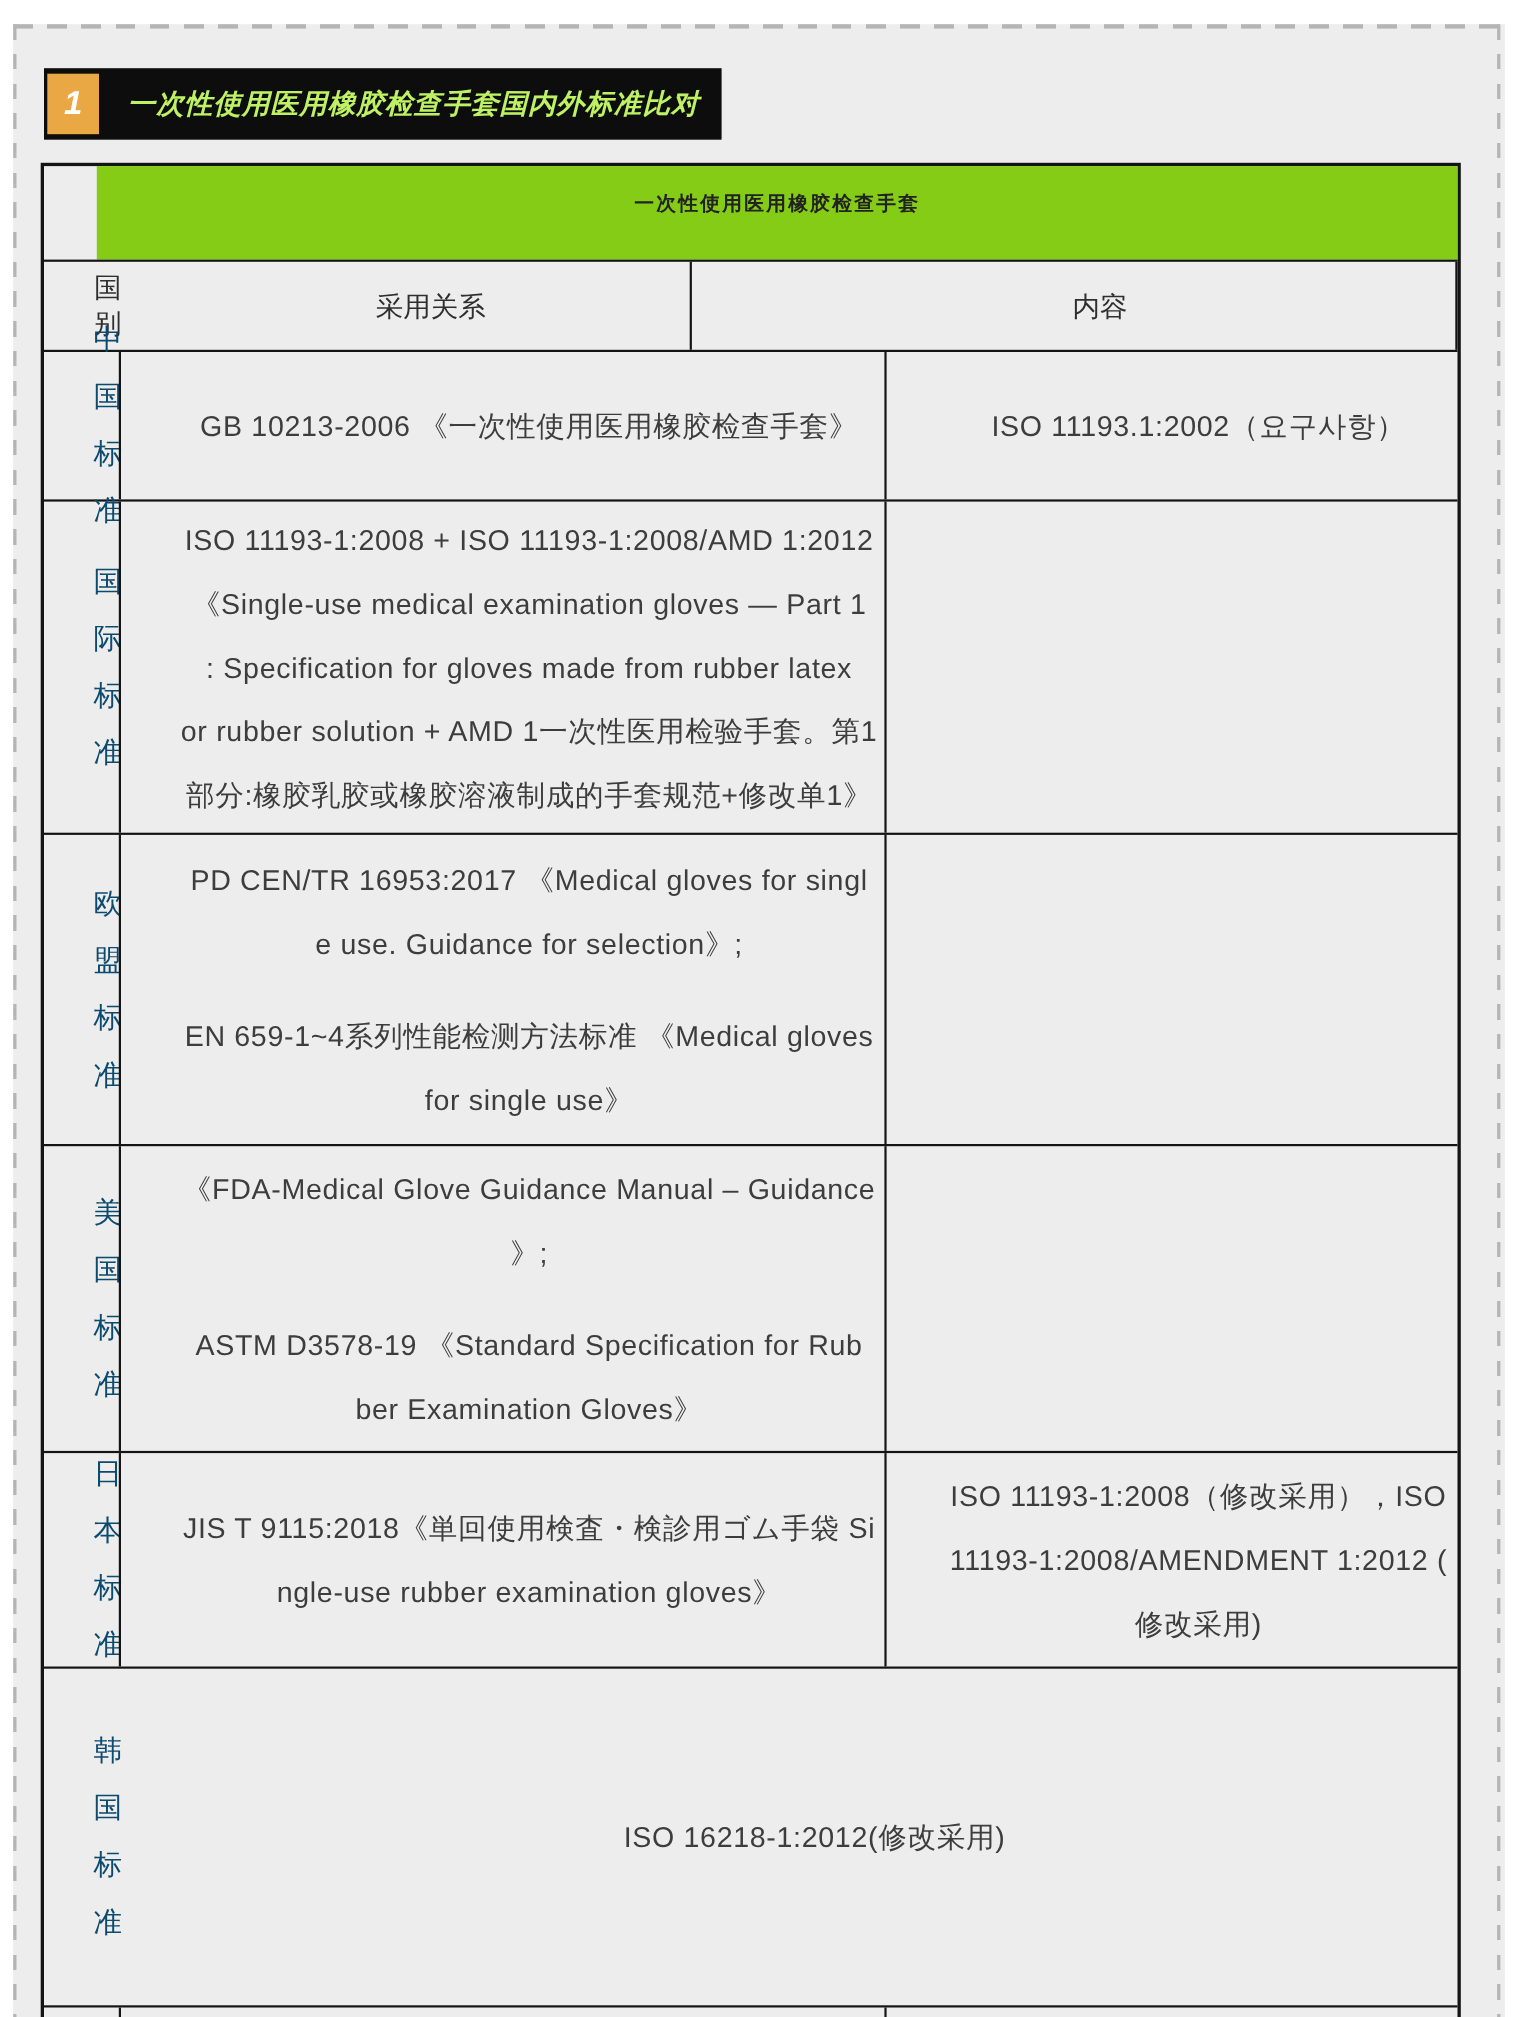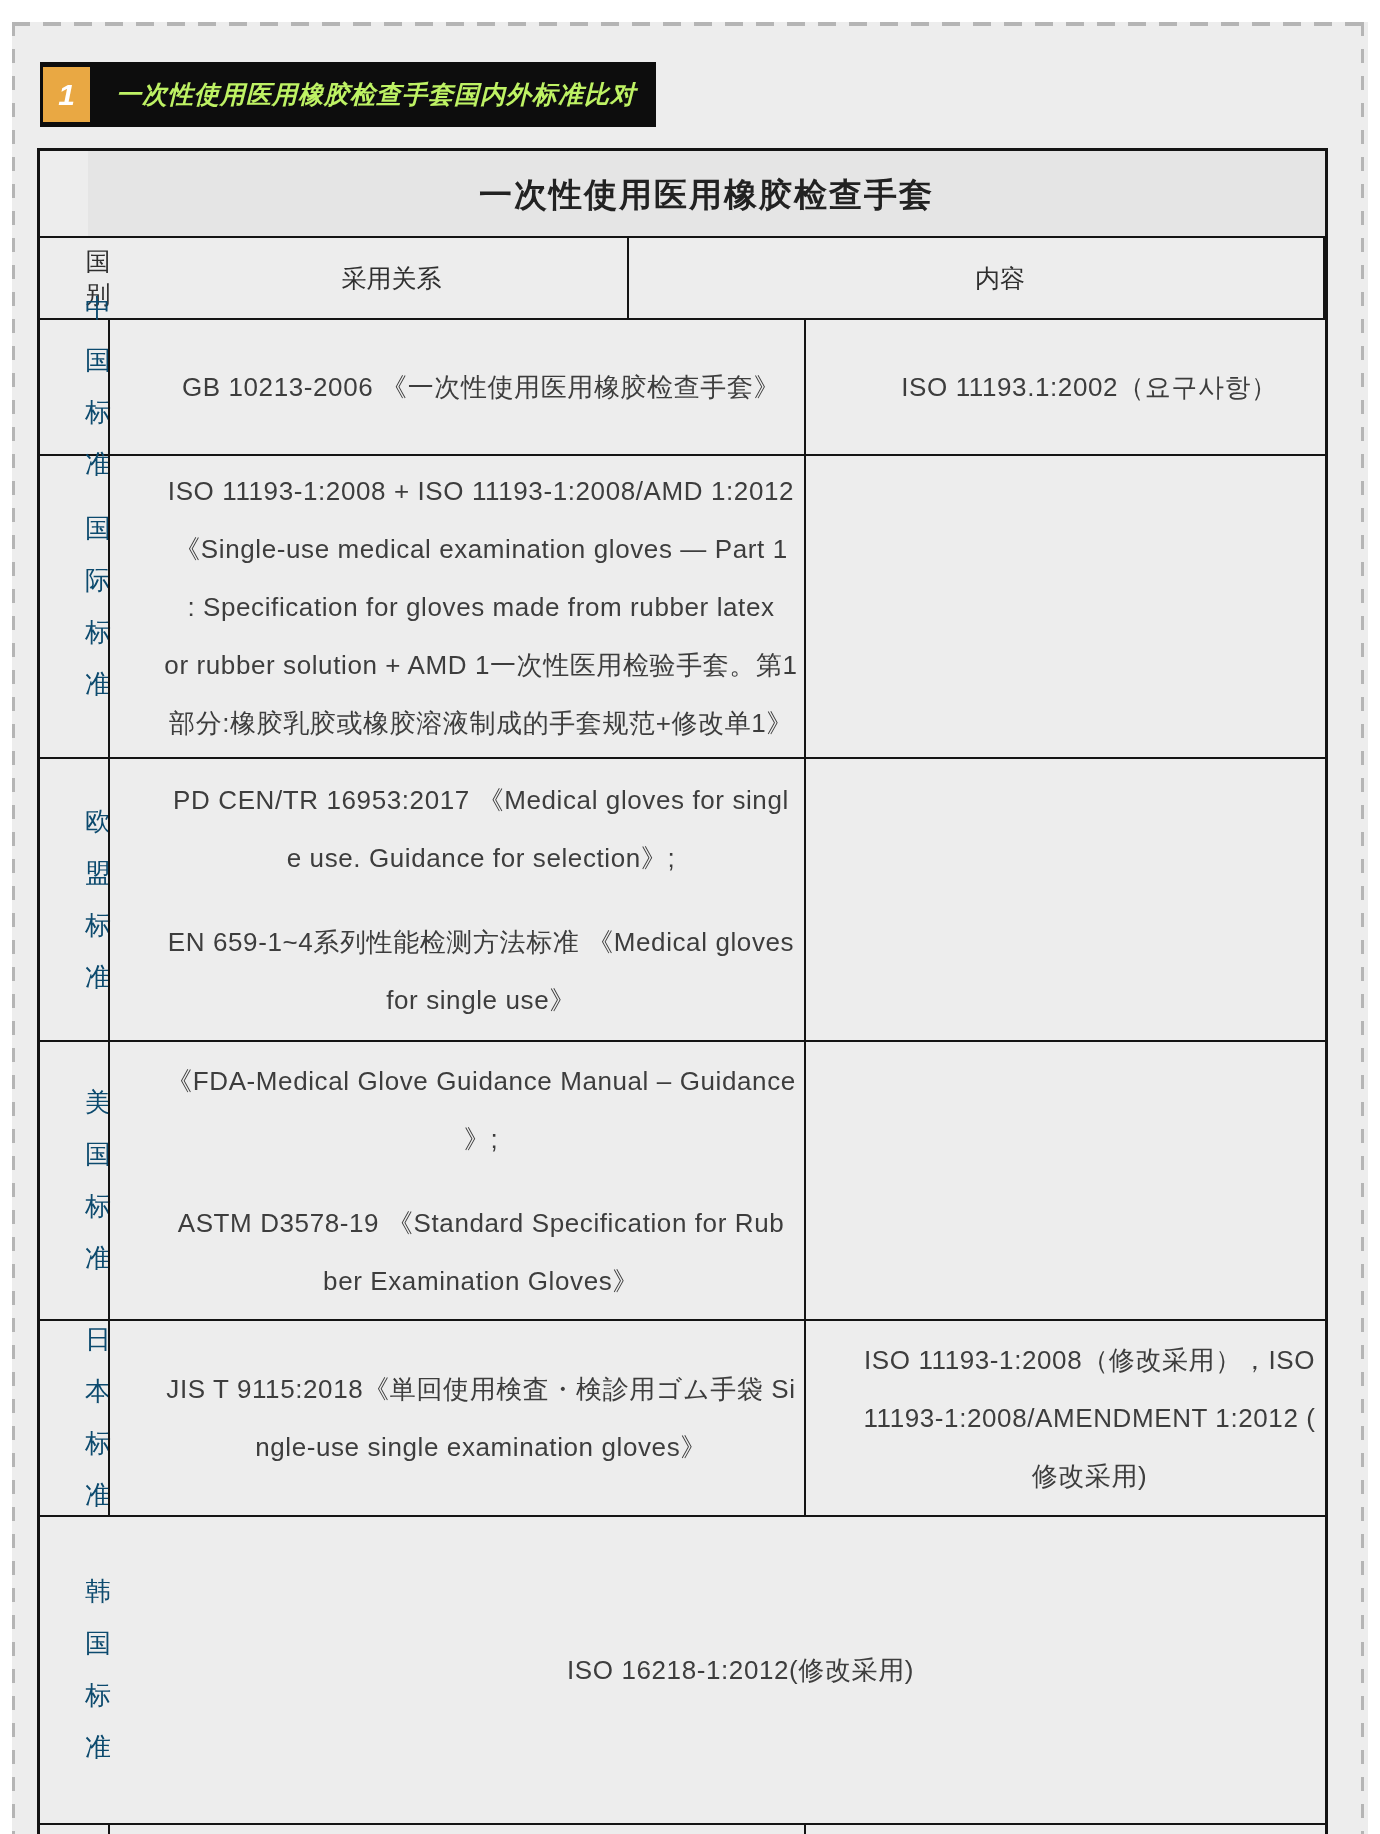--- a/index.html
+++ b/index.html
@@ -36,25 +36,25 @@
     font-size:25px;letter-spacing:1px;white-space:nowrap;
   }
 
   
   .std-table{
     position:absolute;left:37px;top:148px;width:1291px;
     border:3px solid #141414;box-sizing:border-box;
     color:#3d3d3d;
   }
   .t-title{
-    height:85px;background:#e5e5e5;
+    height:85px;background:#84cc16;
     display:flex;justify-content:center;align-items:flex-start;
     padding-top:22px;box-sizing:border-box;
     font-family:"Liberation Serif","DejaVu Serif",serif;
-    font-weight:bold;font-size:33px;color:#222222;letter-spacing:2px;margin-left:48px;
+    font-weight:bold;font-size:18px;color:#222222;letter-spacing:2px;margin-left:48px;
   }
   .t-row{display:flex;border-top:2px solid #141414;}
   .t-head{height:80px;border-top:2px solid #141414;}
   .t-head .cell{
     font-family:"Liberation Serif","DejaVu Serif",serif;
     font-size:25px;color:#2f2f2f;
   }
   .cell{
     display:flex;flex-direction:column;justify-content:center;align-items:center;
     box-sizing:border-box;text-align:center;padding-left:48px;
@@ -155,21 +155,21 @@
         </div>
         <div class="cell c3"></div>
       </div>
       <div class="t-row row-4">
         <div class="cell c1">
           <div class="country">日本
 标准</div>
         </div>
         <div class="cell c2">
           <div class="block">JIS  T 9115:2018《単回使用検査・検診用ゴム手袋  Si
-ngle-use single examination gloves》</div>
+ngle-use rubber examination gloves》</div>
         </div>
         <div class="cell c3">
           <div class="block">ISO  11193-1:2008（修改采用），ISO
 11193-1:2008/AMENDMENT 1:2012 (
 修改采用)</div>
         </div>
       </div>
       <div class="t-row row-5">
         <div class="cell c1">
           <div class="country">韩国

